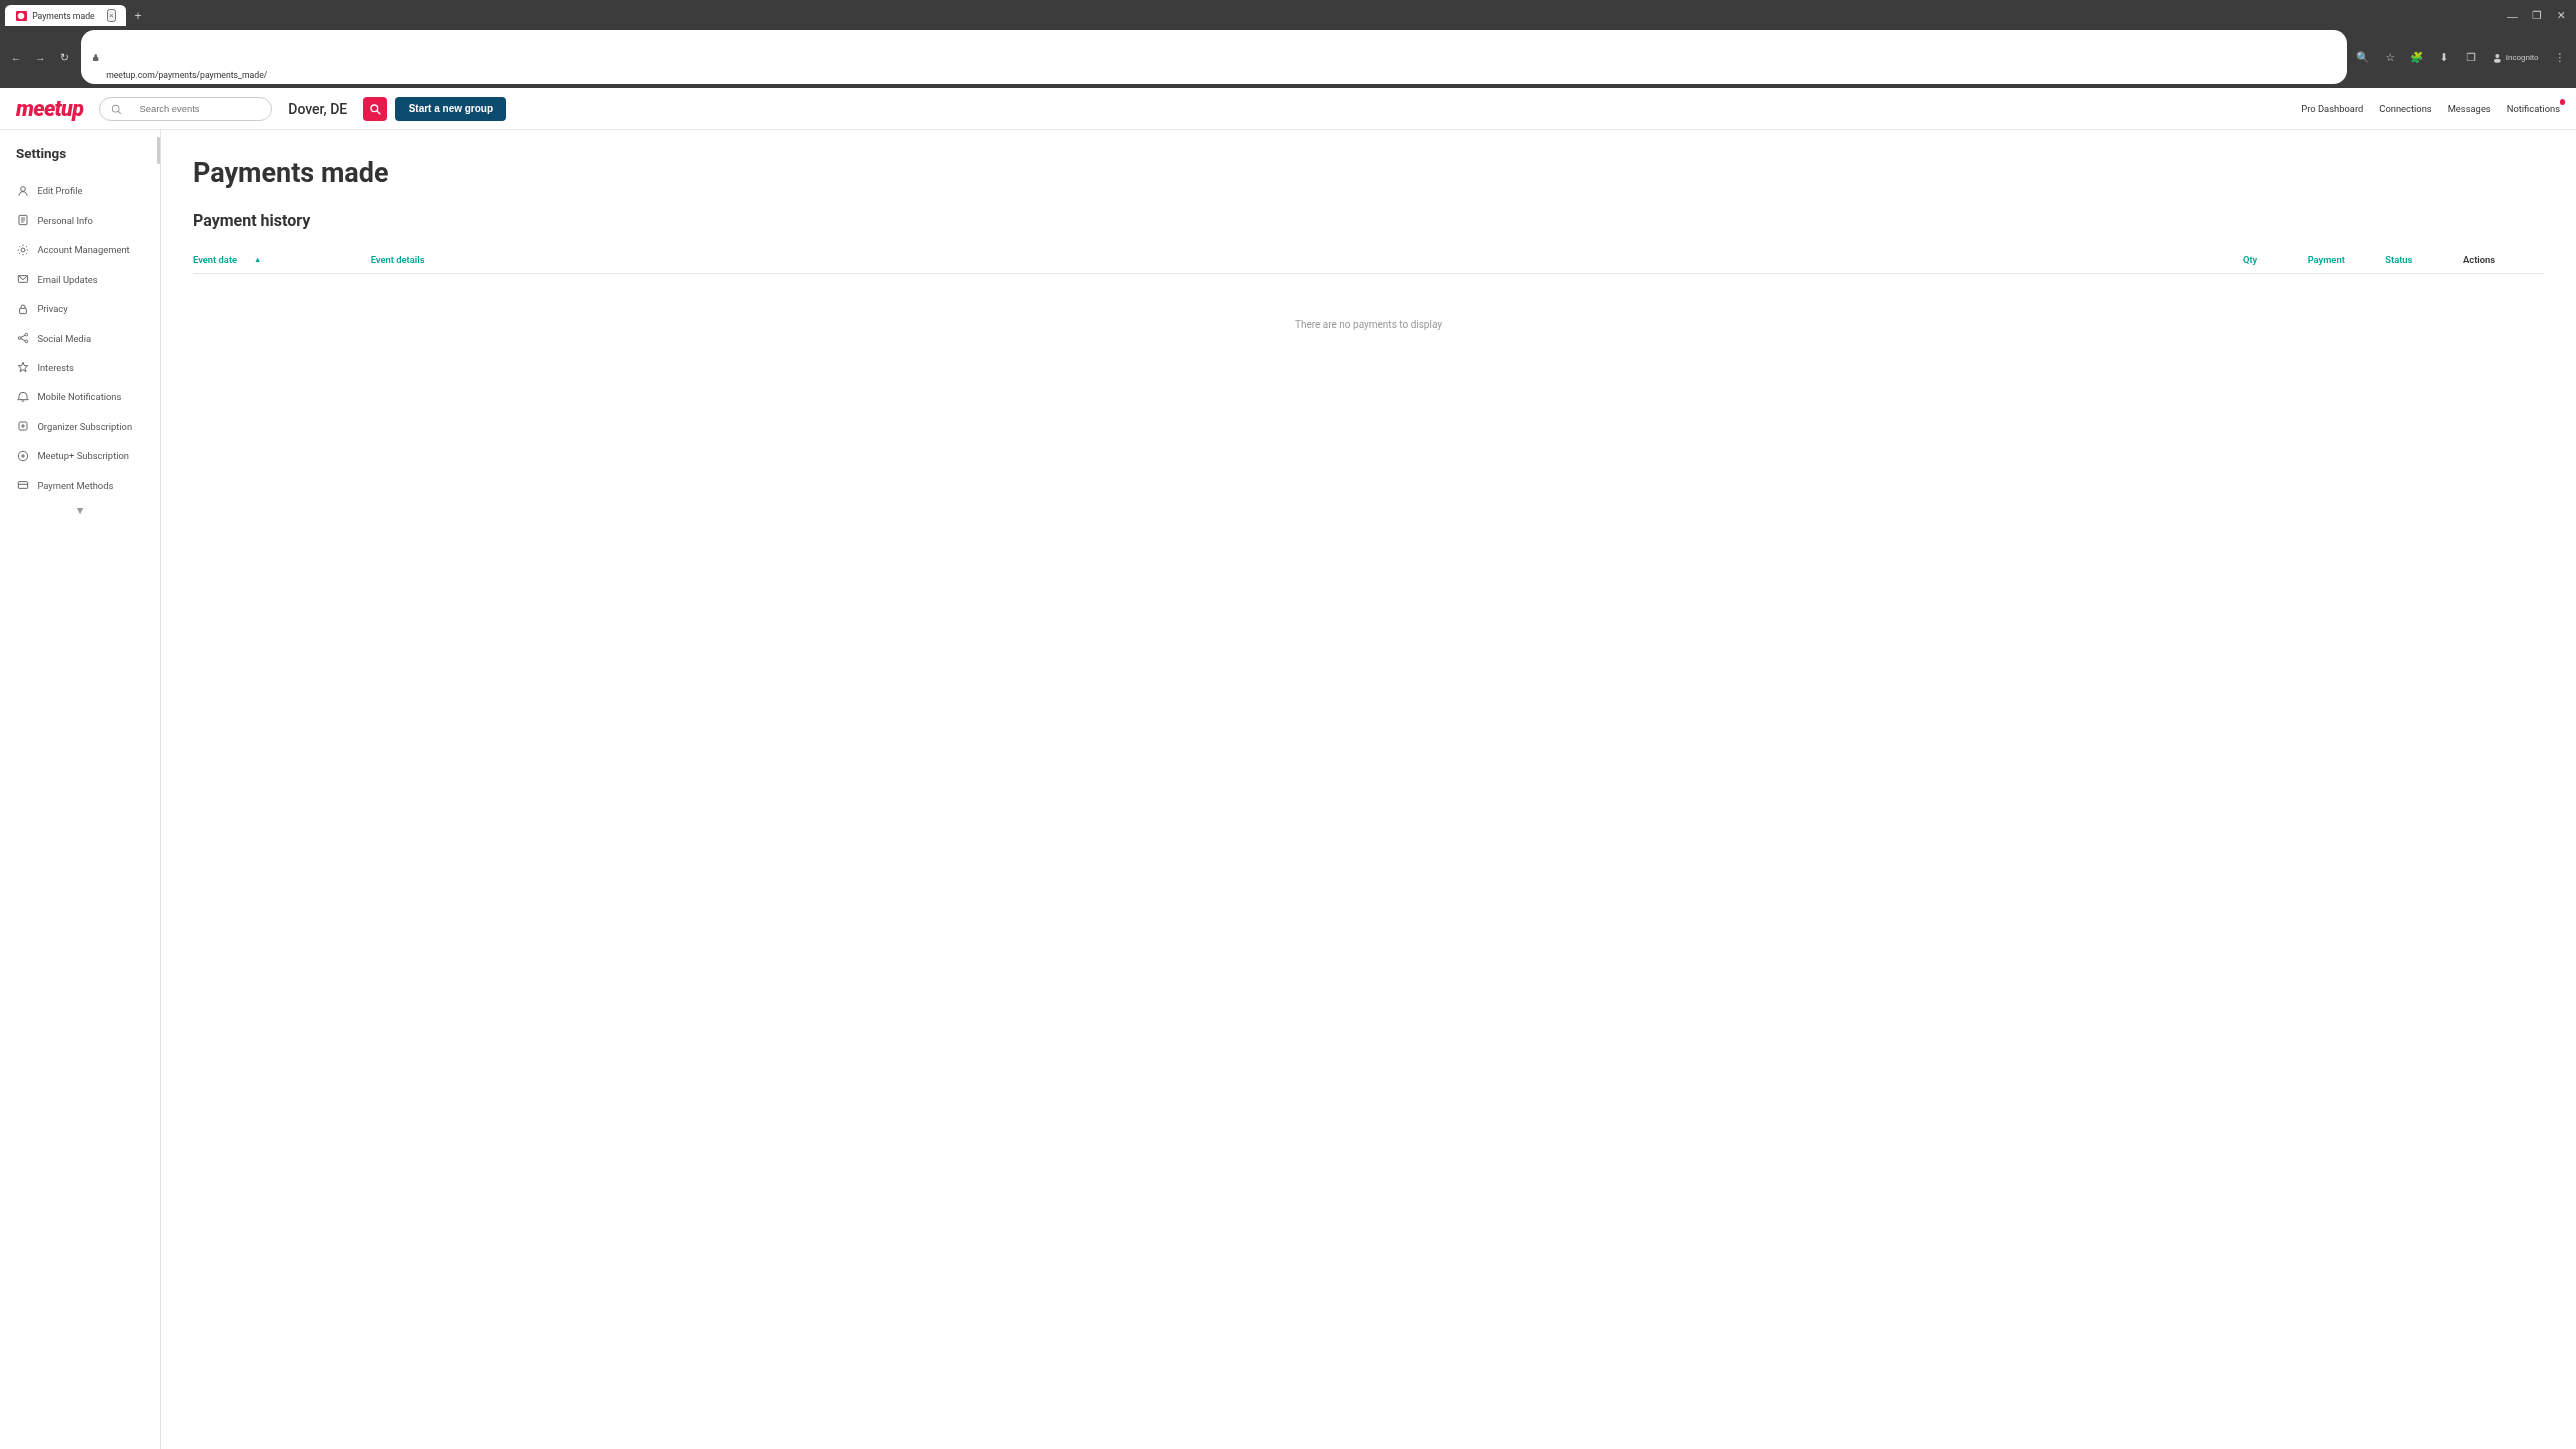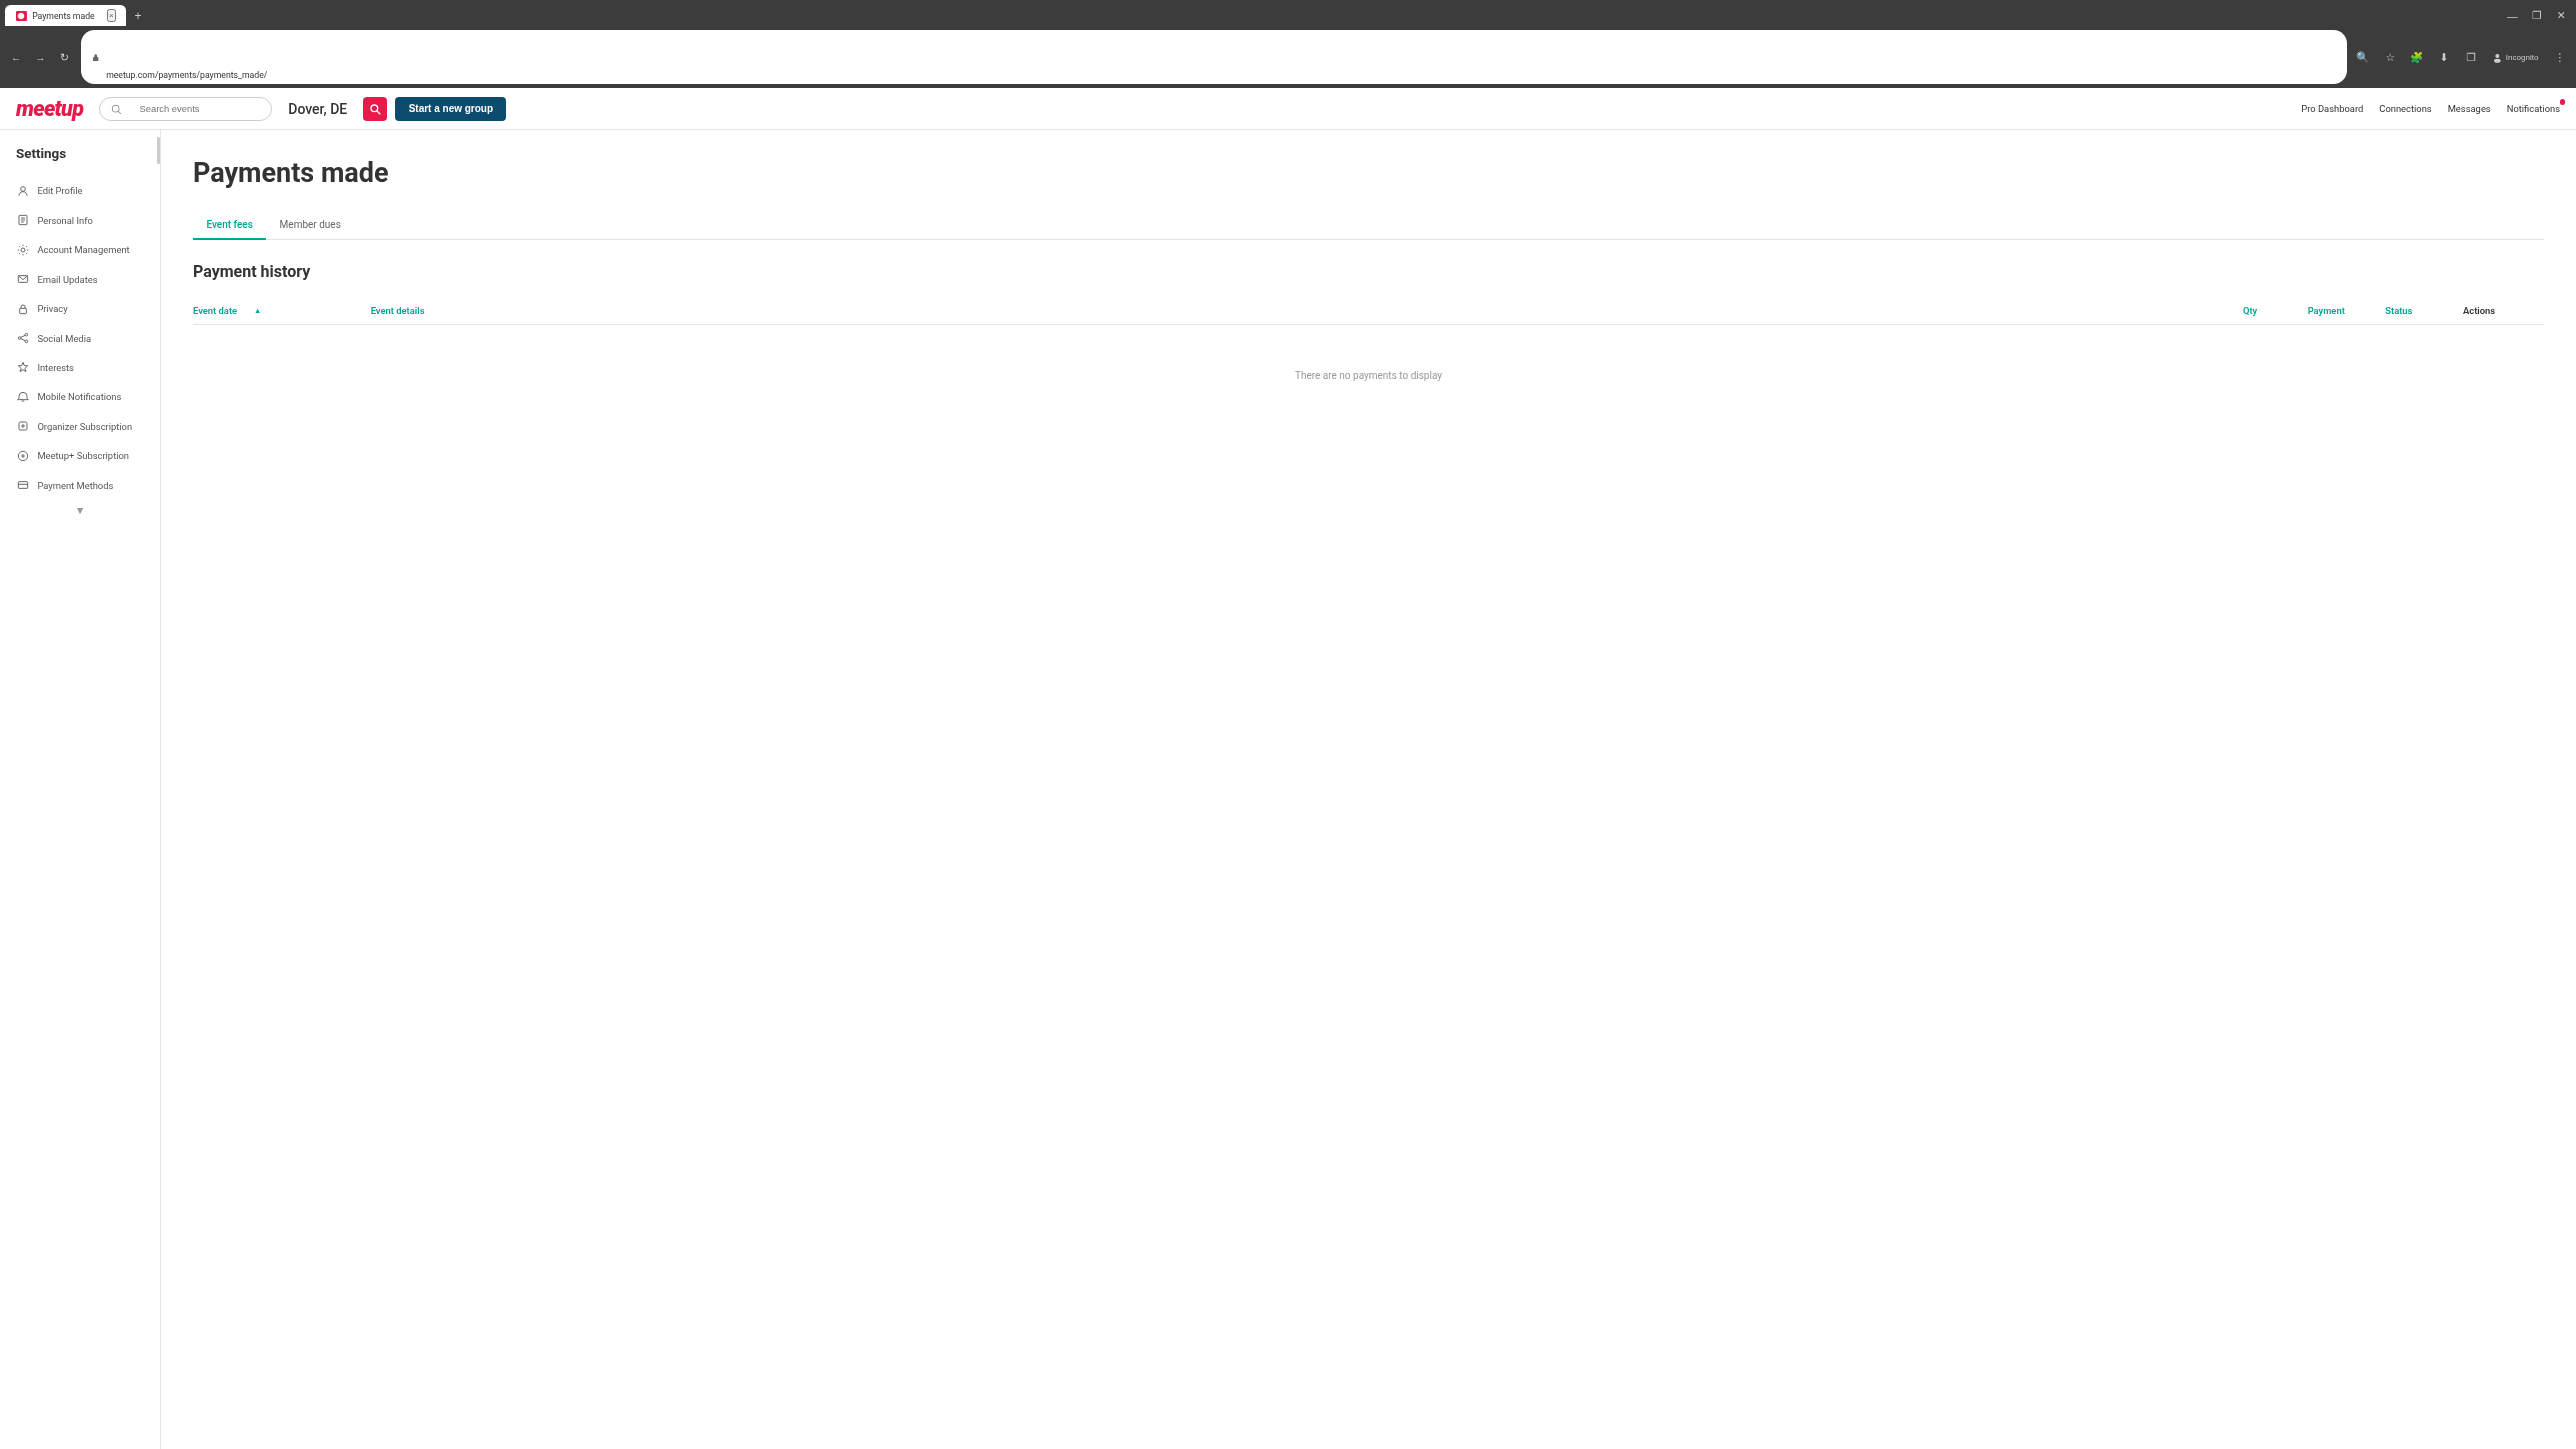--- a/index.html
+++ b/index.html
@@ -270,24 +270,20 @@
         <span>Payment Methods</span>
       </a>
 
     </nav>
     <div class="scroll-arrow">▼</div>
   </div>
 
   <div class="content">
     <h1 class="page-title">Payments made</h1>
 
-    <div class="tabs">
-      <div class="tab active" style="color: rgb(0, 166, 147); border-bottom-color: rgb(0, 166, 147);">Event fees</div>
-      <div class="tab">Member dues</div>
-    </div>
 
     <h2 class="section-title">Payment history</h2>
 
     <div class="table-header">
       <div class="col-header sortable" style="color: rgb(0, 166, 147);">
         <span>Event date</span>
         <span style="font-size:7.4px;">▲</span>
       </div>
       <div class="col-header" style="color: rgb(0, 166, 147); margin-left: 33px;">Event details</div>
       <div class="col-header" style="color: rgb(0, 166, 147);">Qty</div>

